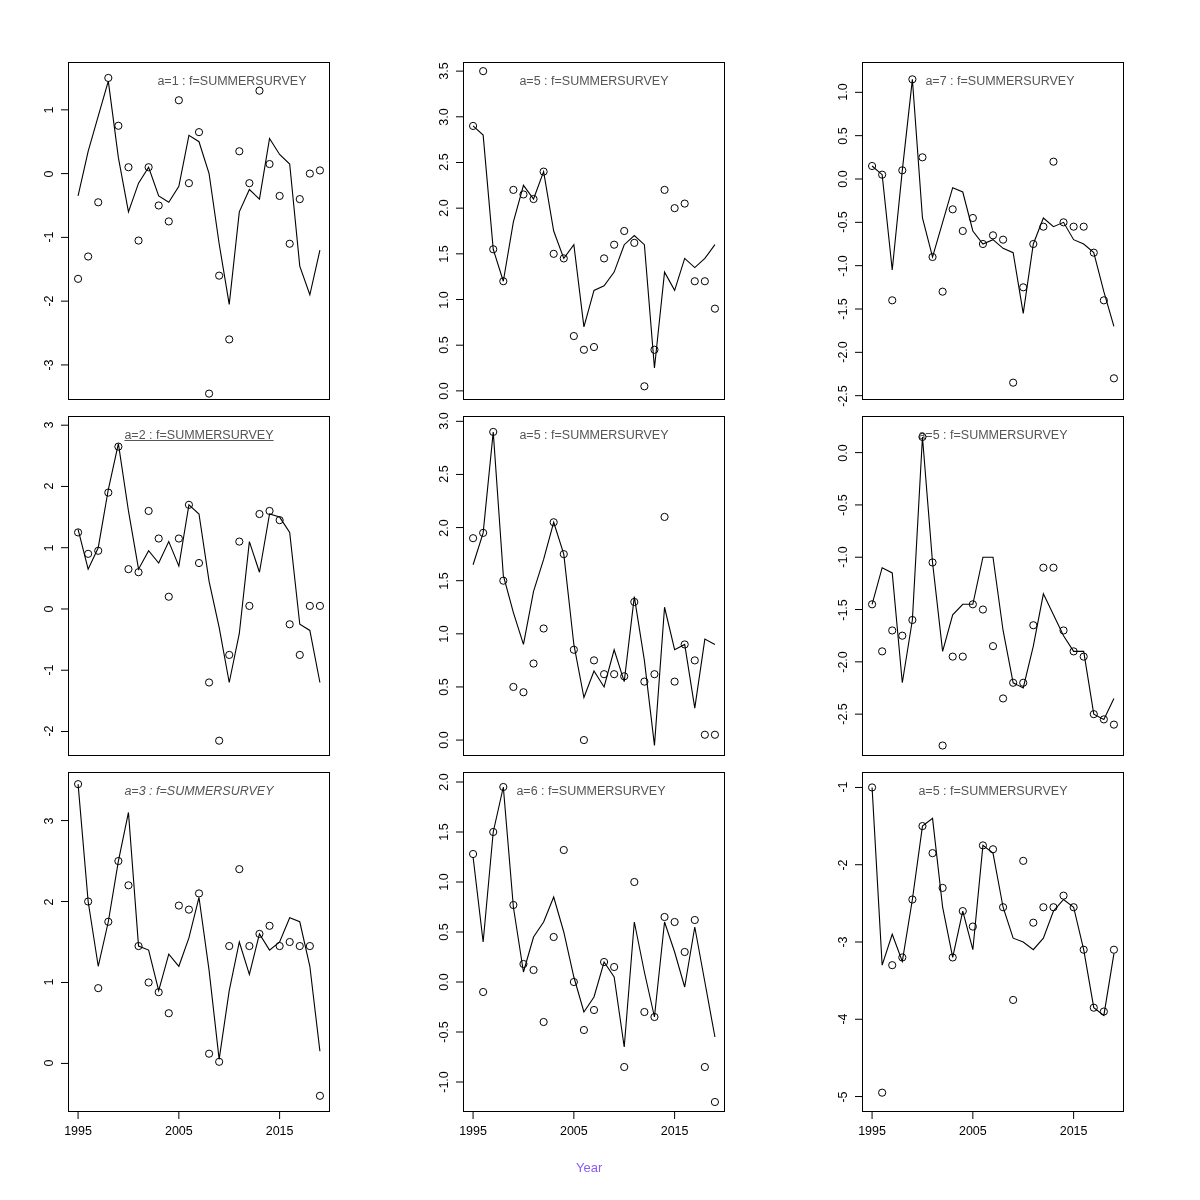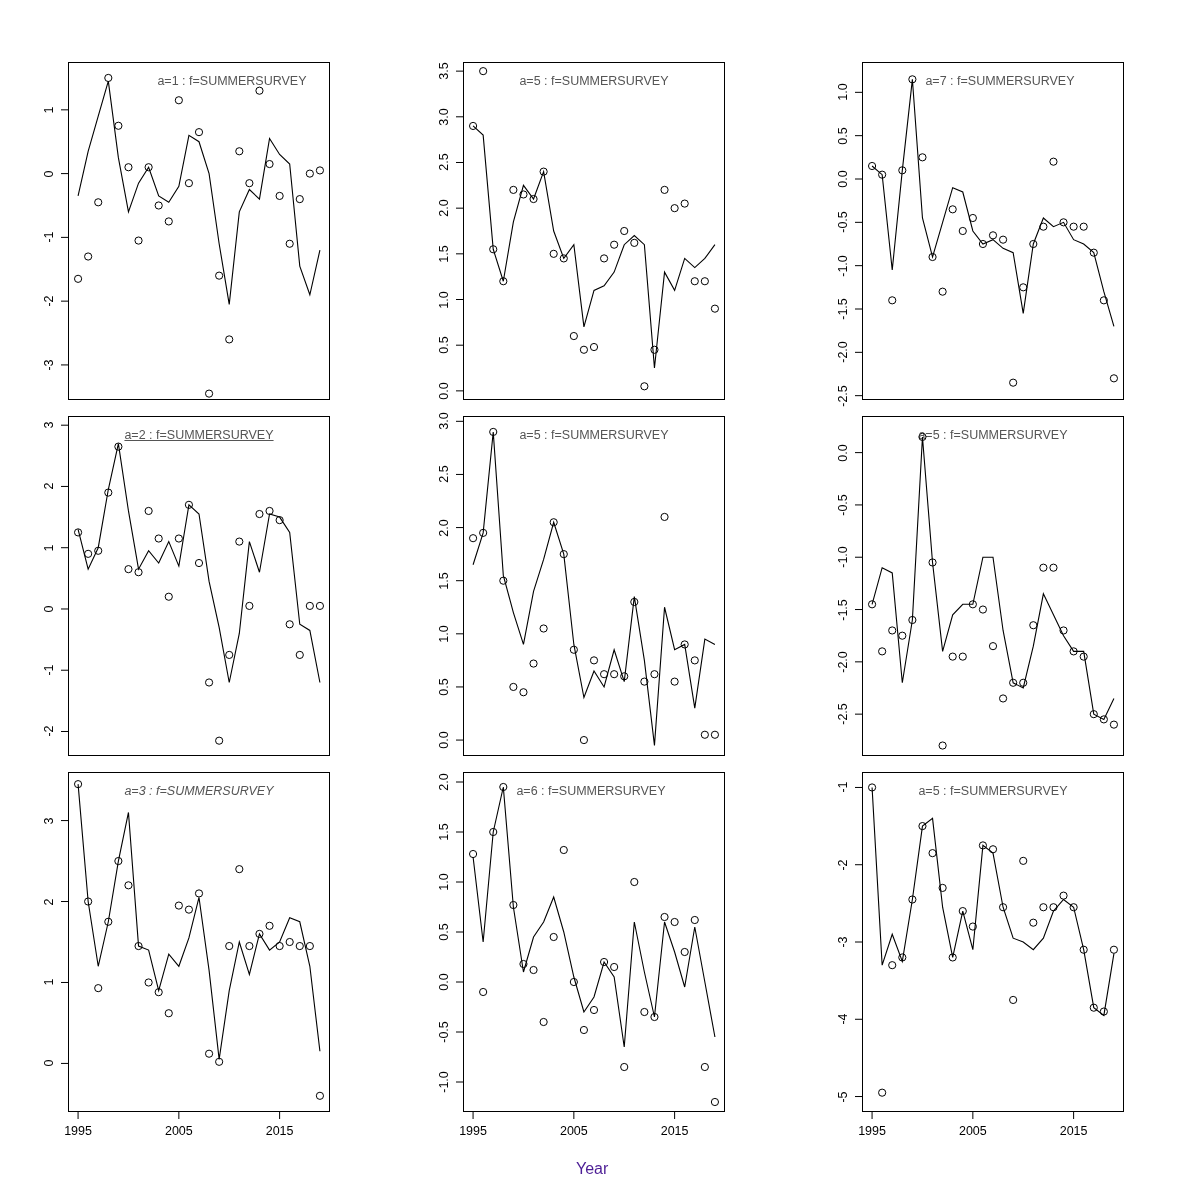--- a/index.html
+++ b/index.html
@@ -42,22 +42,22 @@
     transform: rotate(-90deg);
   }
   .axis-label-x {
     position: absolute;
     font-size: 12.5px;
     color: #000000;
     white-space: nowrap;
   }
   .xlabel-main {
     position: absolute;
-    font-size: 16px;
-    color: #4c1d95;
+    font-size: 13px;
+    color: #8b5cf6;
     white-space: nowrap;
   }
   svg.overlay {
     position: absolute;
     left: 0; top: 0;
     width: 1200px;
     height: 1200px;
     pointer-events: none;
   }
   .tickline {

